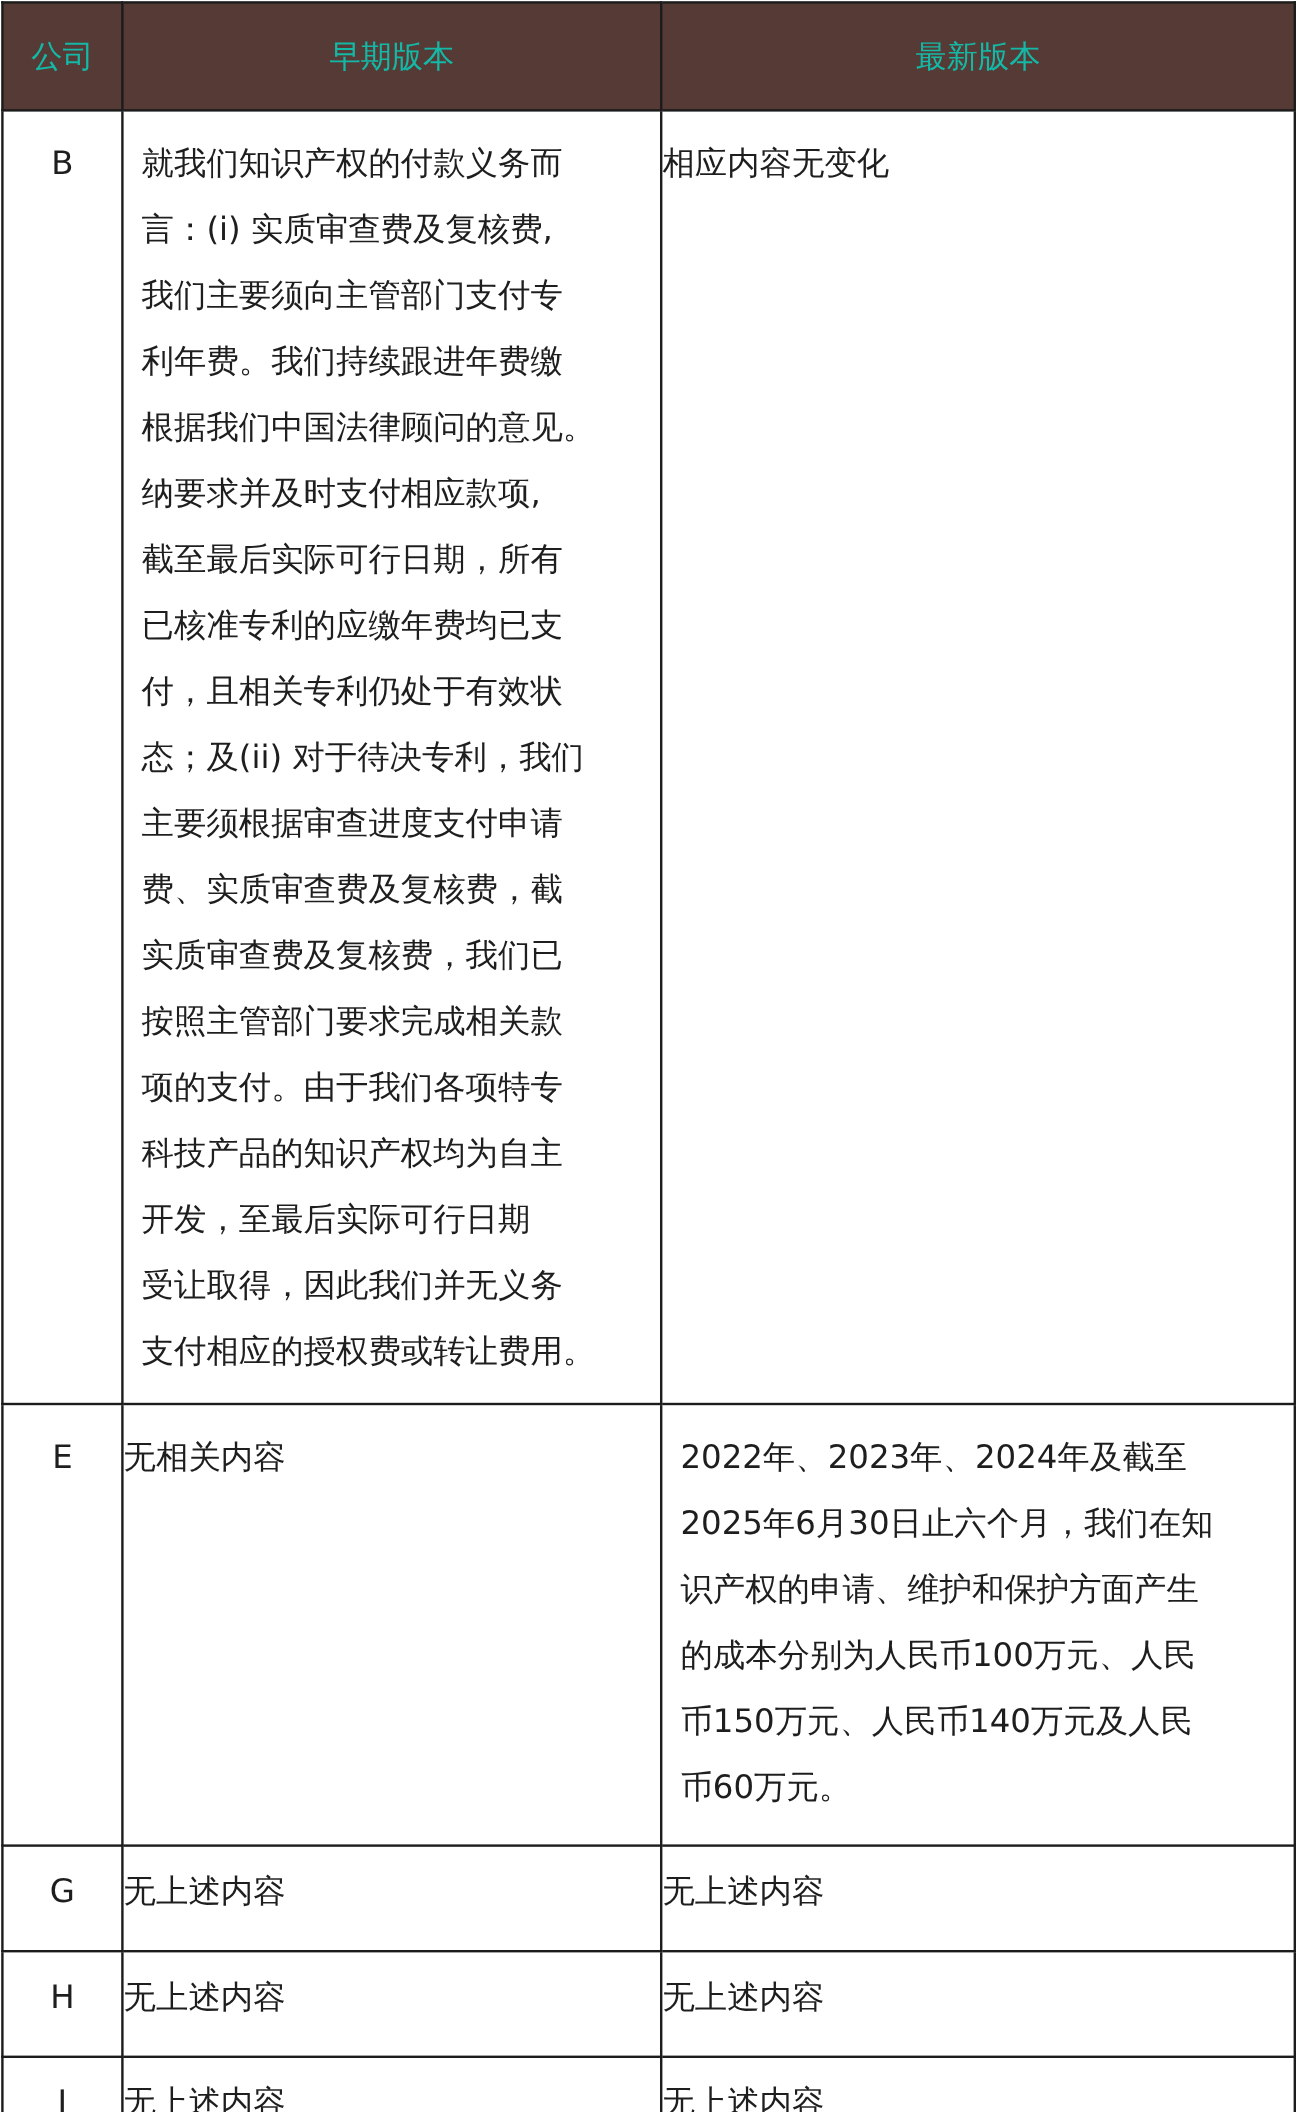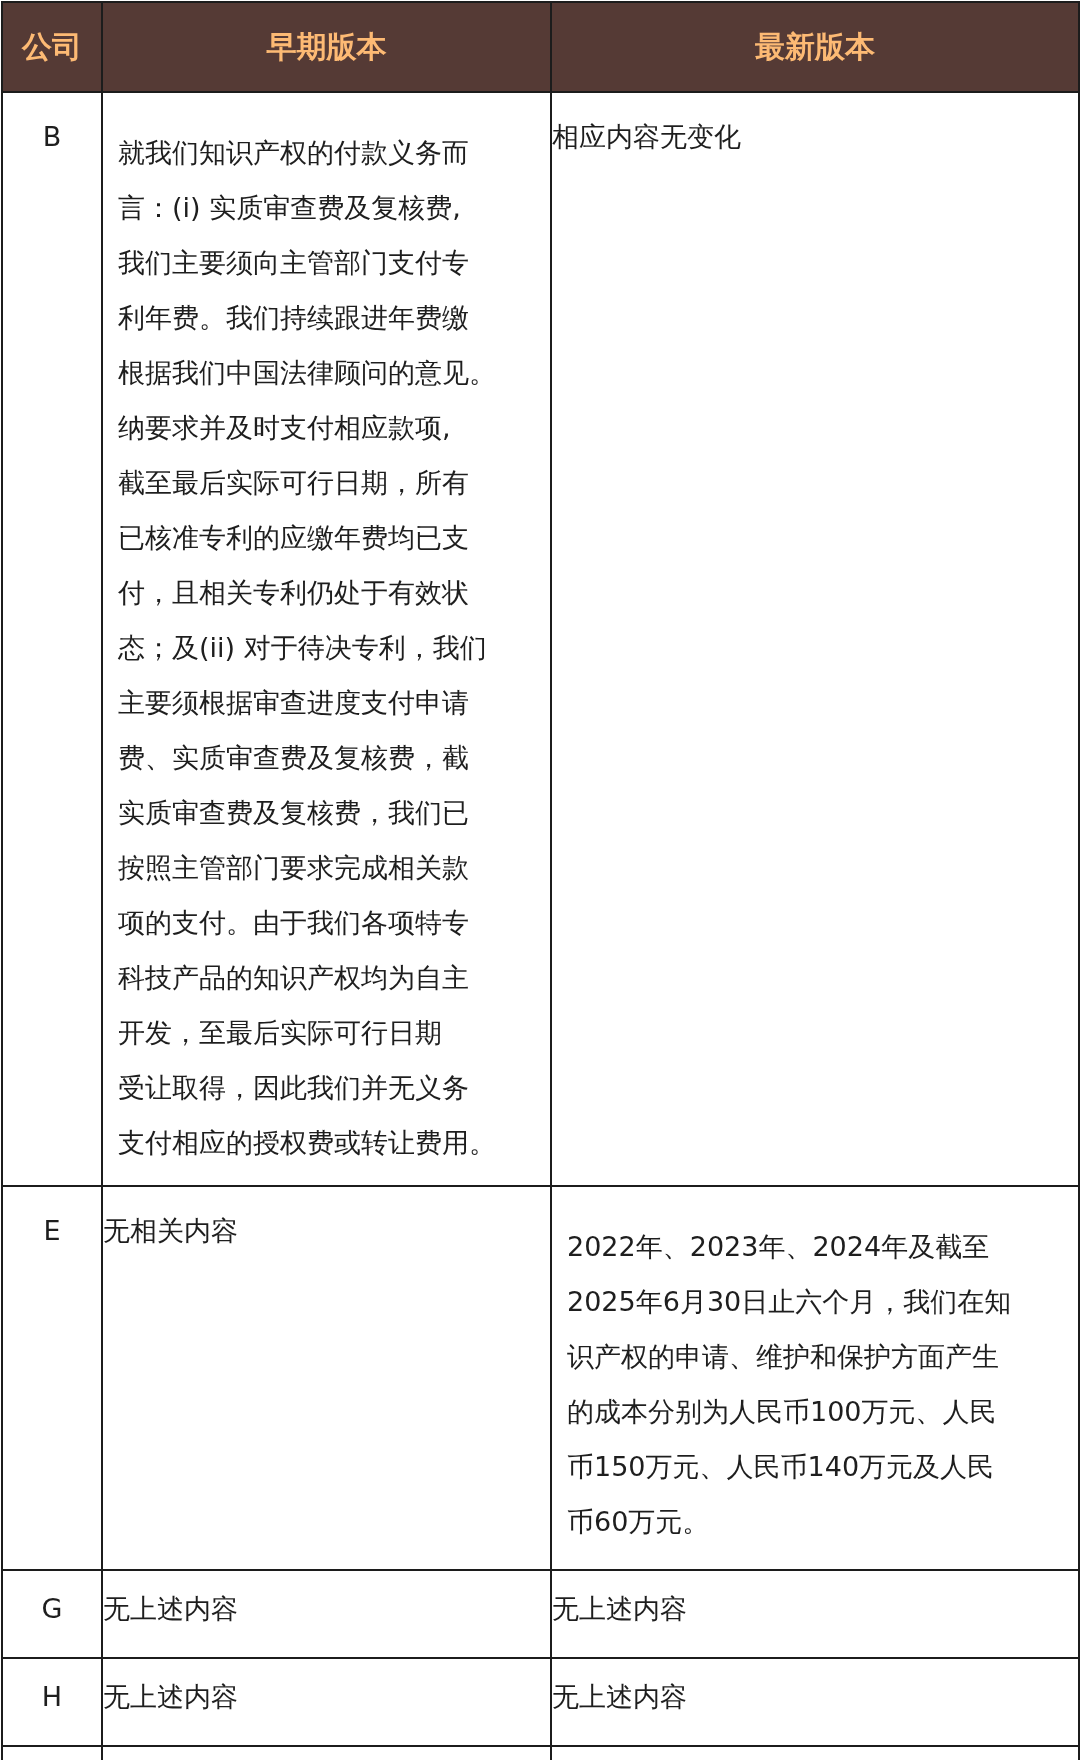--- a/index.html
+++ b/index.html
@@ -25,43 +25,43 @@
     col.c1 { width: 100px; }
     col.c2 { width: 449px; }
     col.c3 { width: 528px; }
     th, td {
       border: 2px solid #1c1c1c;
       padding: 0;
       vertical-align: top;
     }
     thead th {
       background: #553a35;
-      color: #fdba74;
-      font-weight: bold;
-      font-size: 30px;
+      color: #14b8a6;
+      font-weight: normal;
+      font-size: 26px;
       height: 88px;
       vertical-align: middle;
       text-align: center;
       letter-spacing: 0px;
     }
     td {
       font-size: 27px;
       line-height: 55px;
       color: #1e1e1e;
     }
     td.company {
       text-align: center;
       padding-top: 16px;
     }
     td.center {
       text-align: left;
       padding-top: 16px;
     }
     td.body-text {
-      padding: 32px 10px 0 15px;
+      padding: 16px 10px 0 15px;
       text-align: left;
       word-break: break-all;
     }
     td.body-text .line {
       display: block;
       white-space: nowrap;
     }
     tr.row-b td { height: 1060px; }
     tr.row-e td { height: 350px; }
     tr.row-g td, tr.row-h td, tr.row-i td { height: 76px; }

